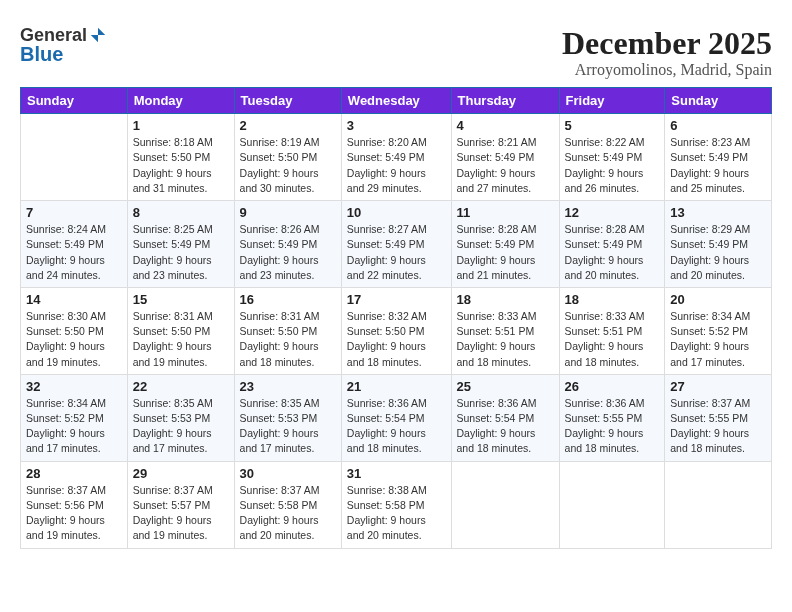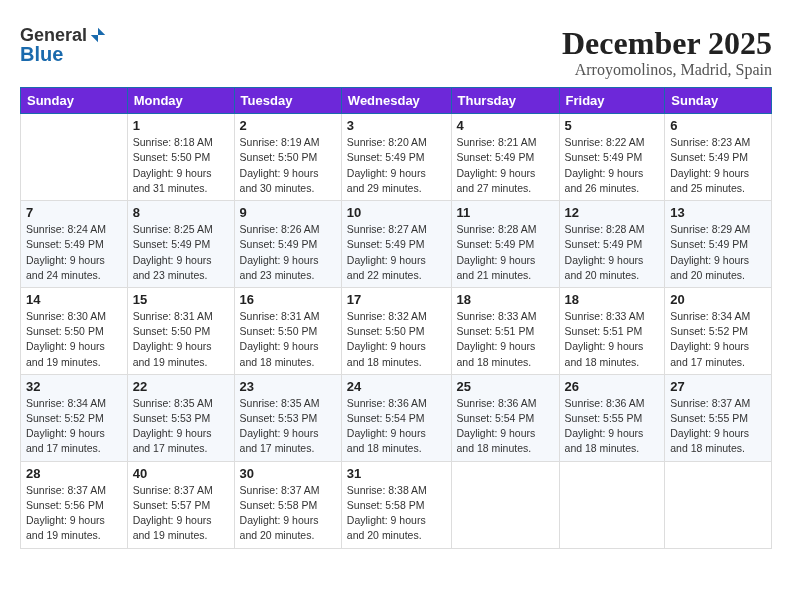--- a/index.html
+++ b/index.html
@@ -230,21 +230,21 @@
           </td>
           <td>
             <span class="day-number">22</span>
             <div class="day-info">Sunrise: 8:35 AM<br>Sunset: 5:53 PM<br>Daylight: 9 hours and 17 minutes.</div>
           </td>
           <td>
             <span class="day-number">23</span>
             <div class="day-info">Sunrise: 8:35 AM<br>Sunset: 5:53 PM<br>Daylight: 9 hours and 17 minutes.</div>
           </td>
           <td>
-            <span class="day-number">24</span>
+            <span class="day-number">21</span>
             <div class="day-info">Sunrise: 8:36 AM<br>Sunset: 5:54 PM<br>Daylight: 9 hours and 18 minutes.</div>
           </td>
           <td>
             <span class="day-number">25</span>
             <div class="day-info">Sunrise: 8:36 AM<br>Sunset: 5:54 PM<br>Daylight: 9 hours and 18 minutes.</div>
           </td>
           <td>
             <span class="day-number">26</span>
             <div class="day-info">Sunrise: 8:36 AM<br>Sunset: 5:55 PM<br>Daylight: 9 hours and 18 minutes.</div>
           </td>
@@ -252,21 +252,21 @@
             <span class="day-number">27</span>
             <div class="day-info">Sunrise: 8:37 AM<br>Sunset: 5:55 PM<br>Daylight: 9 hours and 18 minutes.</div>
           </td>
         </tr>
         <tr>
           <td>
             <span class="day-number">28</span>
             <div class="day-info">Sunrise: 8:37 AM<br>Sunset: 5:56 PM<br>Daylight: 9 hours and 19 minutes.</div>
           </td>
           <td>
-            <span class="day-number">40</span>
+            <span class="day-number">29</span>
             <div class="day-info">Sunrise: 8:37 AM<br>Sunset: 5:57 PM<br>Daylight: 9 hours and 19 minutes.</div>
           </td>
           <td>
             <span class="day-number">30</span>
             <div class="day-info">Sunrise: 8:37 AM<br>Sunset: 5:58 PM<br>Daylight: 9 hours and 20 minutes.</div>
           </td>
           <td>
             <span class="day-number">31</span>
             <div class="day-info">Sunrise: 8:38 AM<br>Sunset: 5:58 PM<br>Daylight: 9 hours and 20 minutes.</div>
           </td>

